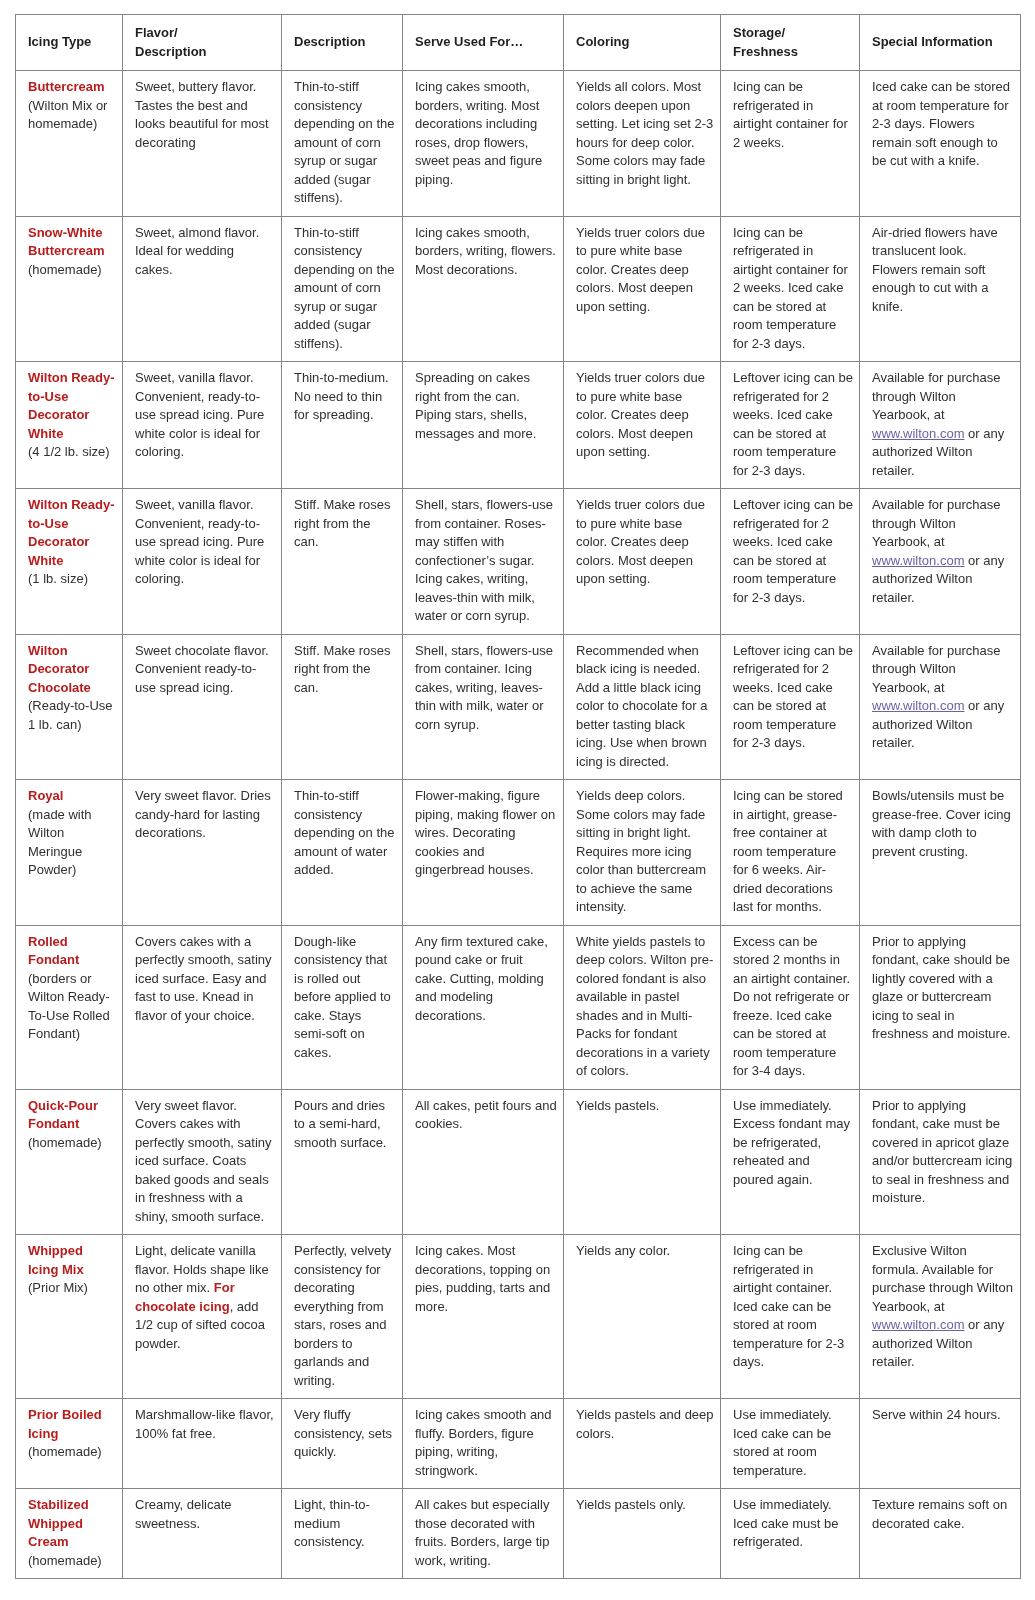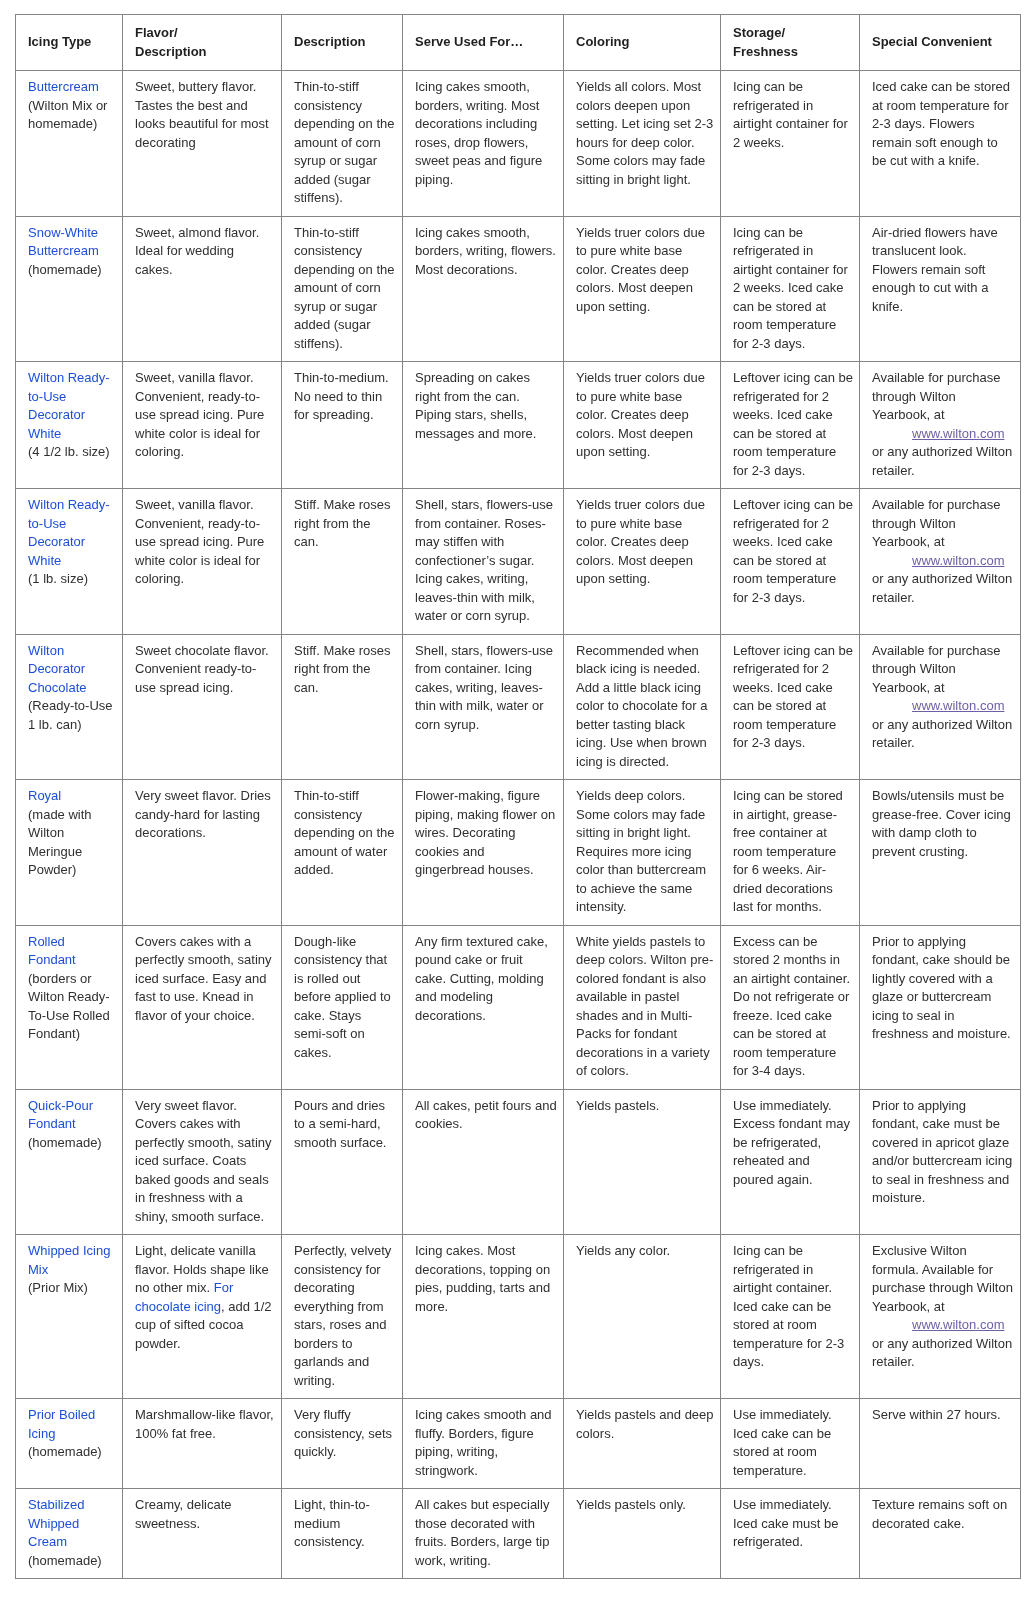--- a/index.html
+++ b/index.html
@@ -25,25 +25,24 @@
   }
   table.icing th {
     font-weight: bold;
     color: #1f1f1f;
     vertical-align: middle;
     height: 56px;
     padding-top: 5px;
     padding-bottom: 5px;
   }
   table.icing td { vertical-align: top; }
-  table.icing td b { color: #1d4ed8; font-weight: normal; }
+  table.icing td b { color: #b91c1c; font-weight: bold; }
   table.icing a {
     color: #6e5fa5;
     text-decoration: underline;
-    margin-left: 40px;
   }
 </style>
 </head>
 <body>
 
 <div class="page">
   <table class="icing">
     <colgroup>
         <col style="width: 107px;">
         <col style="width: 159px;">
@@ -54,21 +53,21 @@
         <col style="width: 161px;">
       </colgroup>
     <thead>
       <tr>
           <th>Icing Type</th>
           <th>Flavor/<br>Description</th>
           <th>Description</th>
           <th>Serve Used For…</th>
           <th>Coloring</th>
           <th>Storage/<br>Freshness</th>
-          <th>Special Convenient</th>
+          <th>Special Information</th>
         </tr>
     </thead>
     <tbody>
         <tr>
           <td><b>Buttercream</b><br><span>(Wilton Mix or homemade)</span></td>
           <td><span>Sweet, buttery flavor. Tastes the best and looks beautiful for most decorating</span></td>
           <td><span>Thin-to-stiff consistency depending on the amount of corn syrup or sugar added (sugar stiffens).</span></td>
           <td><span>Icing cakes smooth, borders, writing. Most decorations including roses, drop flowers, sweet peas and figure piping.</span></td>
           <td><span>Yields all colors. Most colors deepen upon setting. Let icing set 2-3 hours for deep color. Some colors may fade sitting in bright light.</span></td>
           <td><span>Icing can be refrigerated in airtight container for 2 weeks.</span></td>
@@ -146,21 +145,21 @@
           <td><span>Icing can be refrigerated in airtight container. Iced cake can be stored at room temperature for 2-3 days.</span></td>
           <td><span>Exclusive Wilton formula. Available for purchase through Wilton Yearbook, at </span><a href="#">www.wilton.com</a><span> or any authorized Wilton retailer.</span></td>
         </tr>
         <tr>
           <td><b>Prior Boiled Icing</b><br><span>(homemade)</span></td>
           <td><span>Marshmallow-like flavor, 100% fat free.</span></td>
           <td><span>Very fluffy consistency, sets quickly.</span></td>
           <td><span>Icing cakes smooth and fluffy. Borders, figure piping, writing, stringwork.</span></td>
           <td><span>Yields pastels and deep colors.</span></td>
           <td><span>Use immediately. Iced cake can be stored at room temperature.</span></td>
-          <td><span>Serve within 27 hours.</span></td>
+          <td><span>Serve within 24 hours.</span></td>
         </tr>
         <tr>
           <td><b>Stabilized Whipped Cream</b><br><span>(homemade)</span></td>
           <td><span>Creamy, delicate sweetness.</span></td>
           <td><span>Light, thin-to-medium consistency.</span></td>
           <td><span>All cakes but especially those decorated with fruits. Borders, large tip work, writing.</span></td>
           <td><span>Yields pastels only.</span></td>
           <td><span>Use immediately. Iced cake must be refrigerated.</span></td>
           <td><span>Texture remains soft on decorated cake.</span></td>
         </tr>

